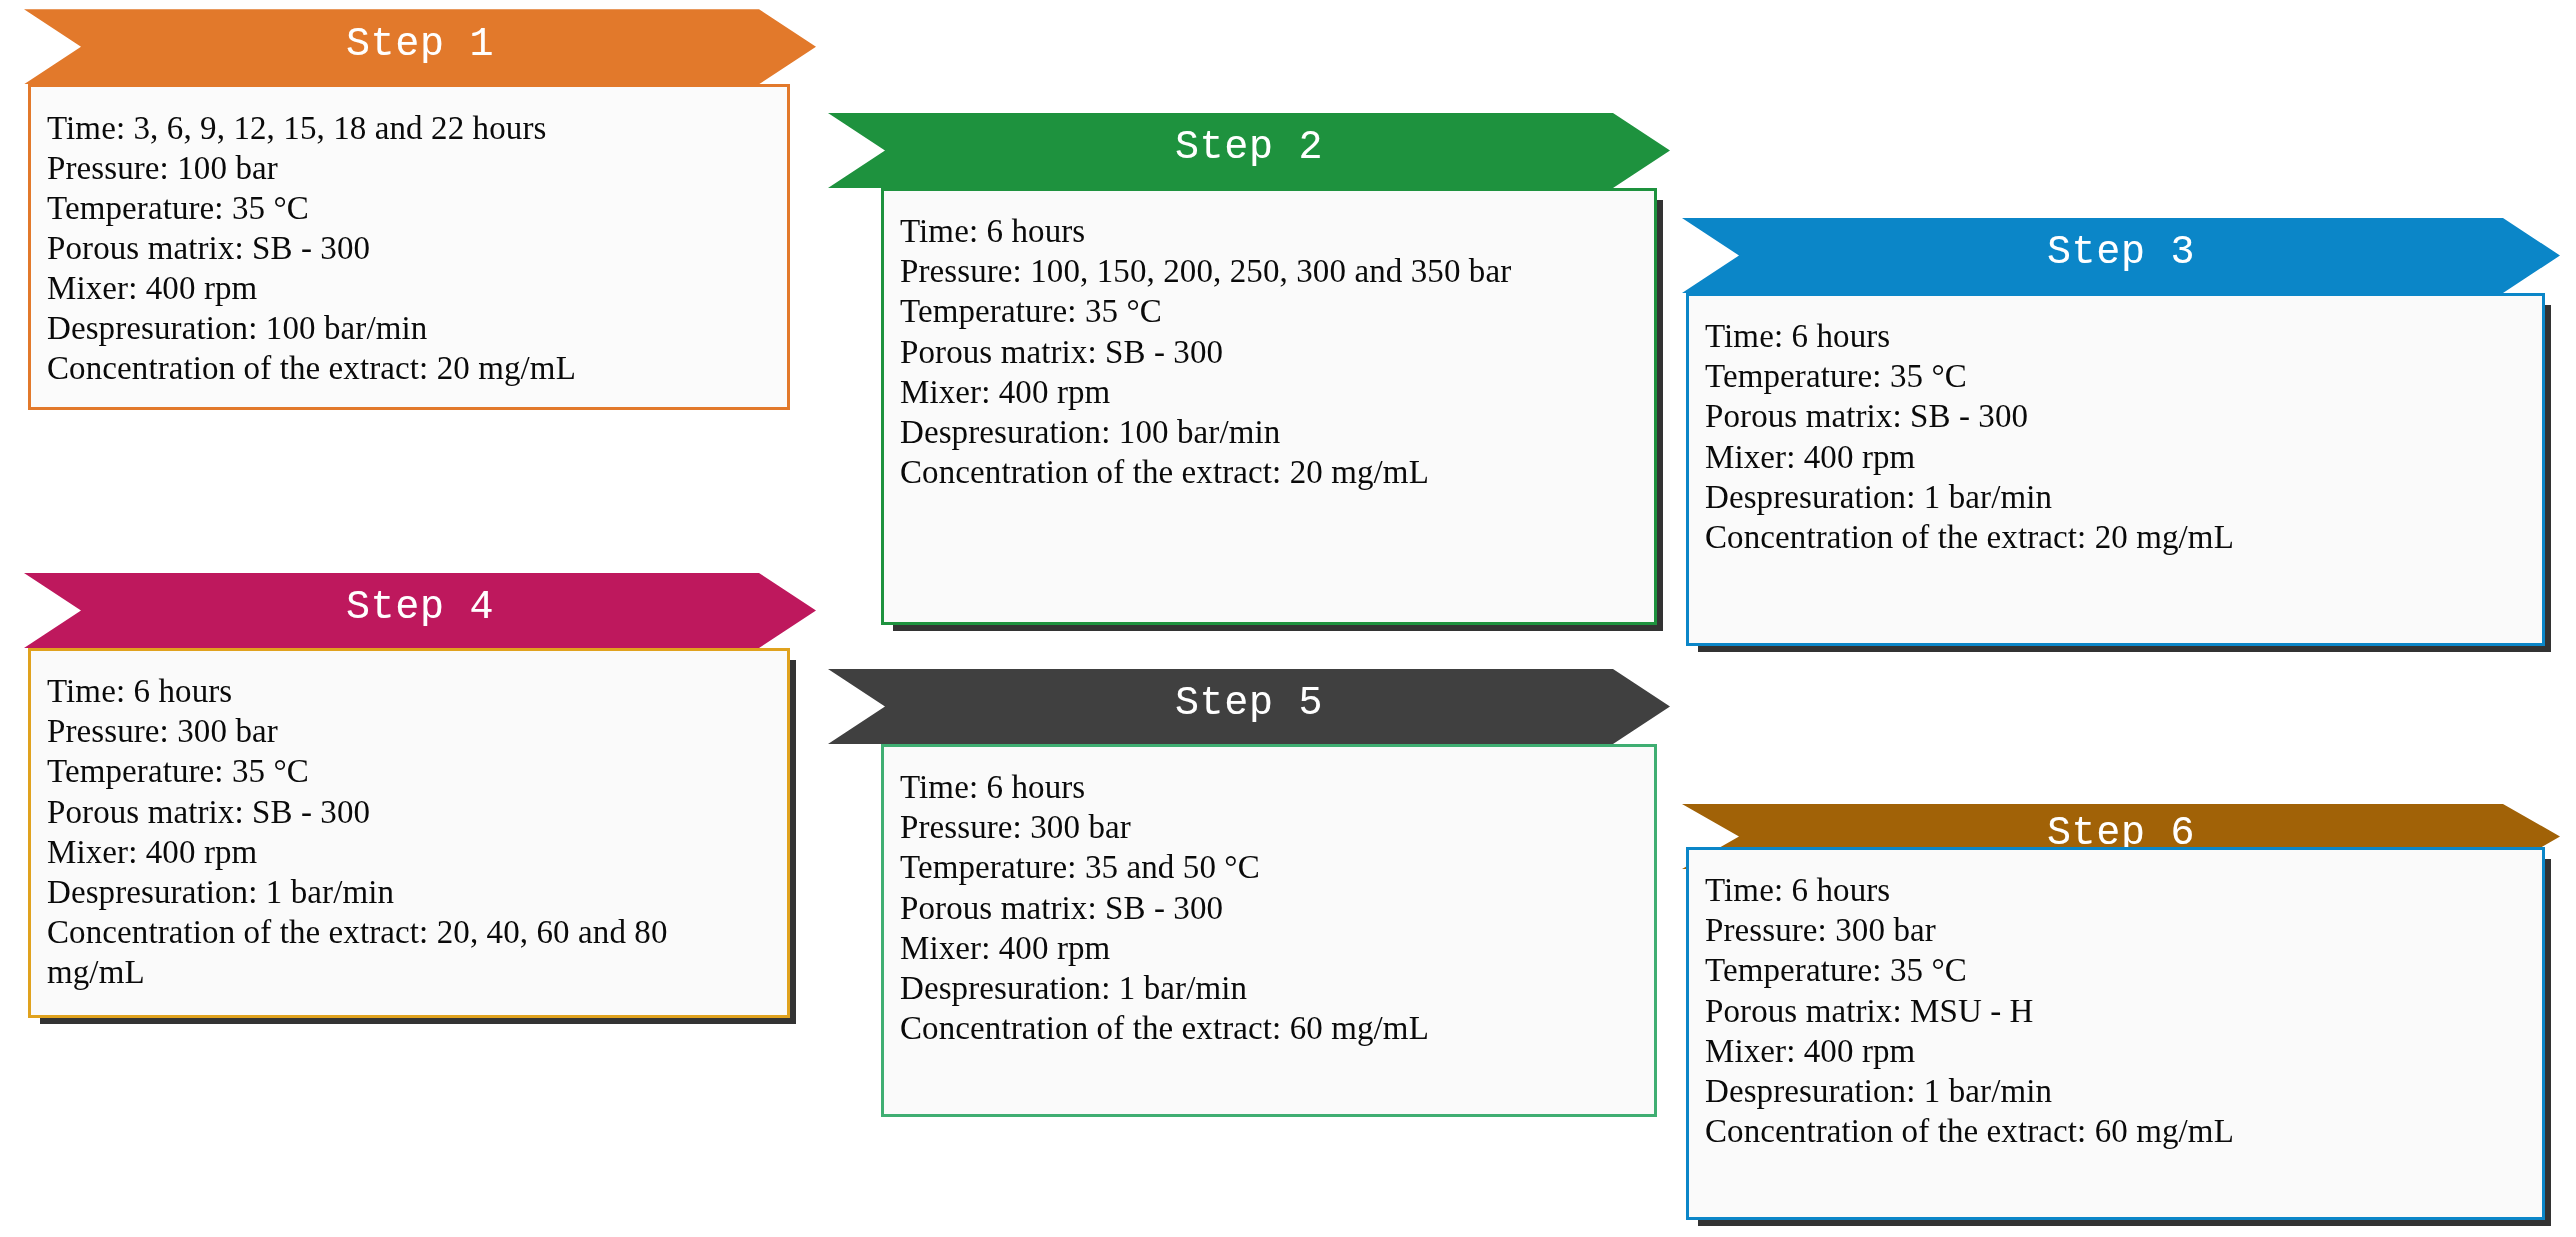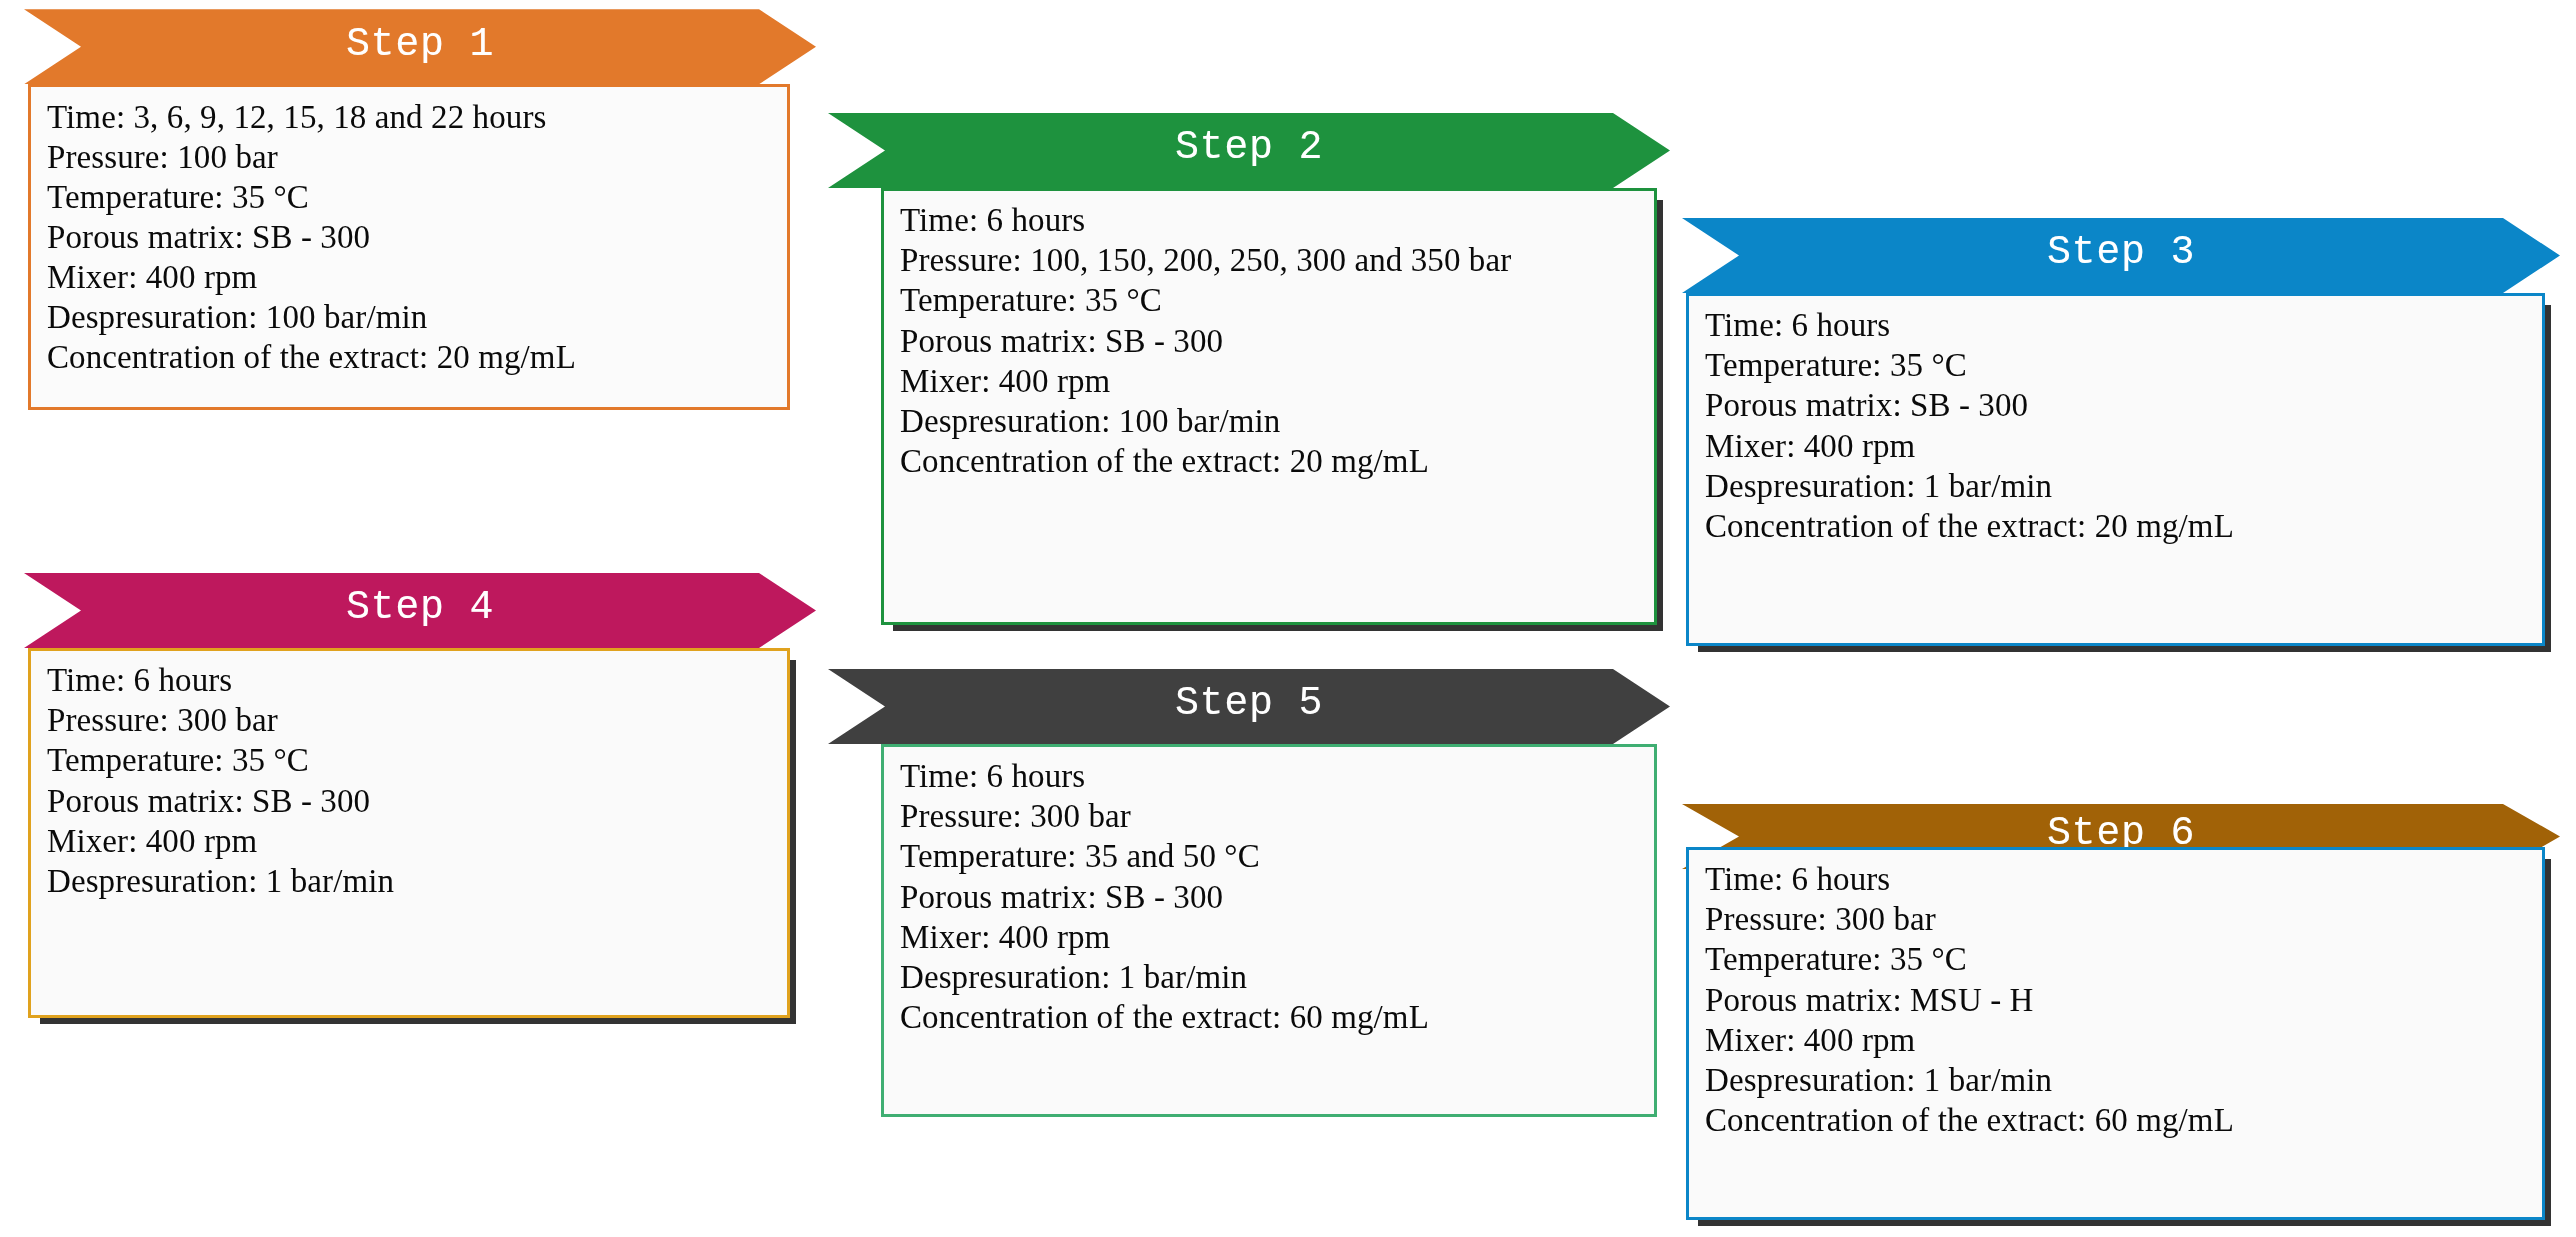--- a/index.html
+++ b/index.html
@@ -38,21 +38,21 @@
     border-width:3.3px;
     padding:9.3px 10.7px 6.7px 16px;
   }
   .card.shadowed::after{
     content:"";position:absolute;
     left:9.3px;top:9.3px;right:-9.3px;bottom:-9.3px;
     background:#222222;
     opacity:.92;
     z-index:-2;
   }
-  .card .lines{position:relative;z-index:1;}
+  .card .lines{position:relative;z-index:1;margin-top:11px;}
   .line{
     font-size:33px;
     line-height:1.215;
     color:#0a0a0a;
     white-space:pre-wrap;
     letter-spacing:0.1px;
   }
 
   
   #step1{left:24px;  top:9.3px;  width:799px; z-index:60;}
@@ -139,20 +139,21 @@
       <span class="btxt">Step 4</span>
     </div>
     <div class="card shadowed">
       <div class="lines">
         <div class="line">Time: 6 hours</div>
         <div class="line">Pressure: 300 bar</div>
         <div class="line">Temperature: 35 °C</div>
         <div class="line">Porous matrix: SB - 300</div>
         <div class="line">Mixer: 400 rpm</div>
         <div class="line">Despresuration: 1 bar/min</div>
+        <div class="line">Concentration of the extract: 20, 40, 60 and 80  mg/mL</div>
       </div>
     </div>
   </div>
 
   <div class="step" id="step5">
     <div class="banner">
       <span class="btxt">Step 5</span>
     </div>
     <div class="card">
       <div class="lines">

